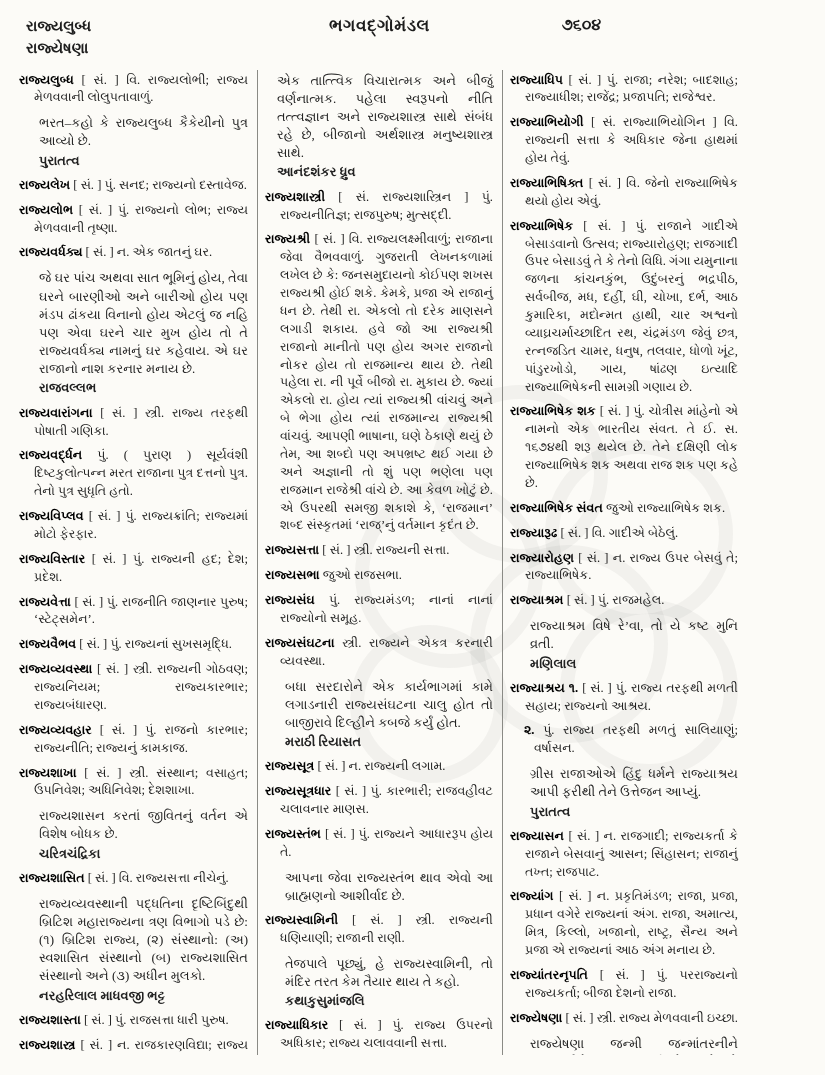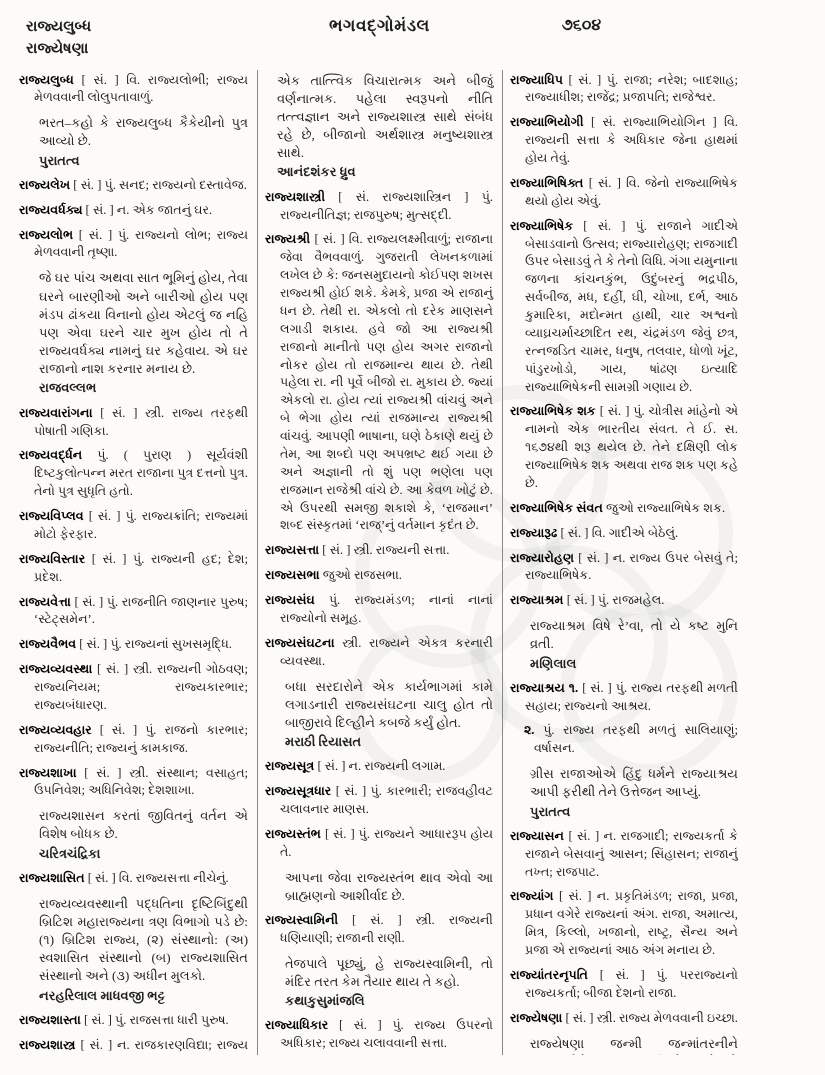--- a/index.html
+++ b/index.html
@@ -57,22 +57,22 @@
     </div>
     <div class="title">ભગવદ્ગોમંડલ</div>
     <div class="pageno">૭૬૦૪</div>
   </header>
 
   <main>
     <div class="col">
         <p class="entry"><b class="hw">રાજ્યલુબ્ધ</b> <span>[ સં. ] વિ. રાજ્યલોભી; રાજ્ય મેળવવાની લોલુપતાવાળું.</span></p>
         <div class="quote"><span>ભરત–કહો કે રાજ્યલુબ્ધ કૈકેયીનો પુત્ર આવ્યો છે.</span><span class="src">પુરાતત્વ</span></div>
         <p class="entry"><b class="hw">રાજ્યલેખ</b> <span>[ સં. ] પું. સનદ; રાજ્યનો દસ્તાવેજ.</span></p>
+        <p class="entry"><b class="hw">રાજ્યલોભ</b> <span>[ સં. ] પું. રાજ્યનો લોભ; રાજ્ય મેળવવાની તૃષ્ણા.</span></p>
         <p class="entry"><b class="hw">રાજ્યવર્ધક્ય</b> <span>[ સં. ] ન. એક જાતનું ઘર.</span></p>
-        <p class="entry"><b class="hw">રાજ્યલોભ</b> <span>[ સં. ] પું. રાજ્યનો લોભ; રાજ્ય મેળવવાની તૃષ્ણા.</span></p>
         <div class="quote"><span>જે ઘર પાંચ અથવા સાત ભૂમિનું હોય, તેવા ઘરને બારણીઓ અને બારીઓ હોય પણ મંડપ ઢાંકયા વિનાનો હોય એટલું જ નહિ પણ એવા ઘરને ચાર મુખ હોય તો તે રાજ્યવર્ધક્ય નામનું ઘર કહેવાય. એ ઘર રાજાનો નાશ કરનાર મનાય છે.</span><span class="src">રાજવલ્લભ</span></div>
         <p class="entry"><b class="hw">રાજ્યવારાંગના</b> <span>[ સં. ] સ્ત્રી. રાજ્ય તરફથી પોષાતી ગણિકા.</span></p>
         <p class="entry"><b class="hw">રાજ્યવર્દ્ધન</b> <span>પું. ( પુરાણ ) સૂર્યવંશી દિષ્ટકુલોત્પન્ન મરત રાજાના પુત્ર દત્તનો પુત્ર. તેનો પુત્ર સુધૃતિ હતો.</span></p>
         <p class="entry"><b class="hw">રાજ્યવિપ્લવ</b> <span>[ સં. ] પું. રાજ્યક્રાંતિ; રાજ્યમાં મોટો ફેરફાર.</span></p>
         <p class="entry"><b class="hw">રાજ્યવિસ્તાર</b> <span>[ સં. ] પું. રાજ્યની હદ; દેશ; પ્રદેશ.</span></p>
         <p class="entry"><b class="hw">રાજ્યવેત્તા</b> <span>[ સં. ] પું. રાજનીતિ જાણનાર પુરુષ; ‘સ્ટેટ્સમેન’.</span></p>
         <p class="entry"><b class="hw">રાજ્યવૈભવ</b> <span>[ સં. ] પું. રાજ્યનાં સુખસમૃદ્ધિ.</span></p>
         <p class="entry"><b class="hw">રાજ્યવ્યવસ્થા</b> <span>[ સં. ] સ્ત્રી. રાજ્યની ગોઠવણ; રાજ્યનિયમ; રાજ્યકારભાર; રાજ્યબંધારણ.</span></p>
         <p class="entry"><b class="hw">રાજ્યવ્યવહાર</b> <span>[ સં. ] પું. રાજનો કારભાર; રાજ્યનીતિ; રાજ્યનું કામકાજ.</span></p>
         <p class="entry"><b class="hw">રાજ્યશાખા</b> <span>[ સં. ] સ્ત્રી. સંસ્થાન; વસાહત; ઉપનિવેશ; અધિનિવેશ; દેશશાખા.</span></p>

